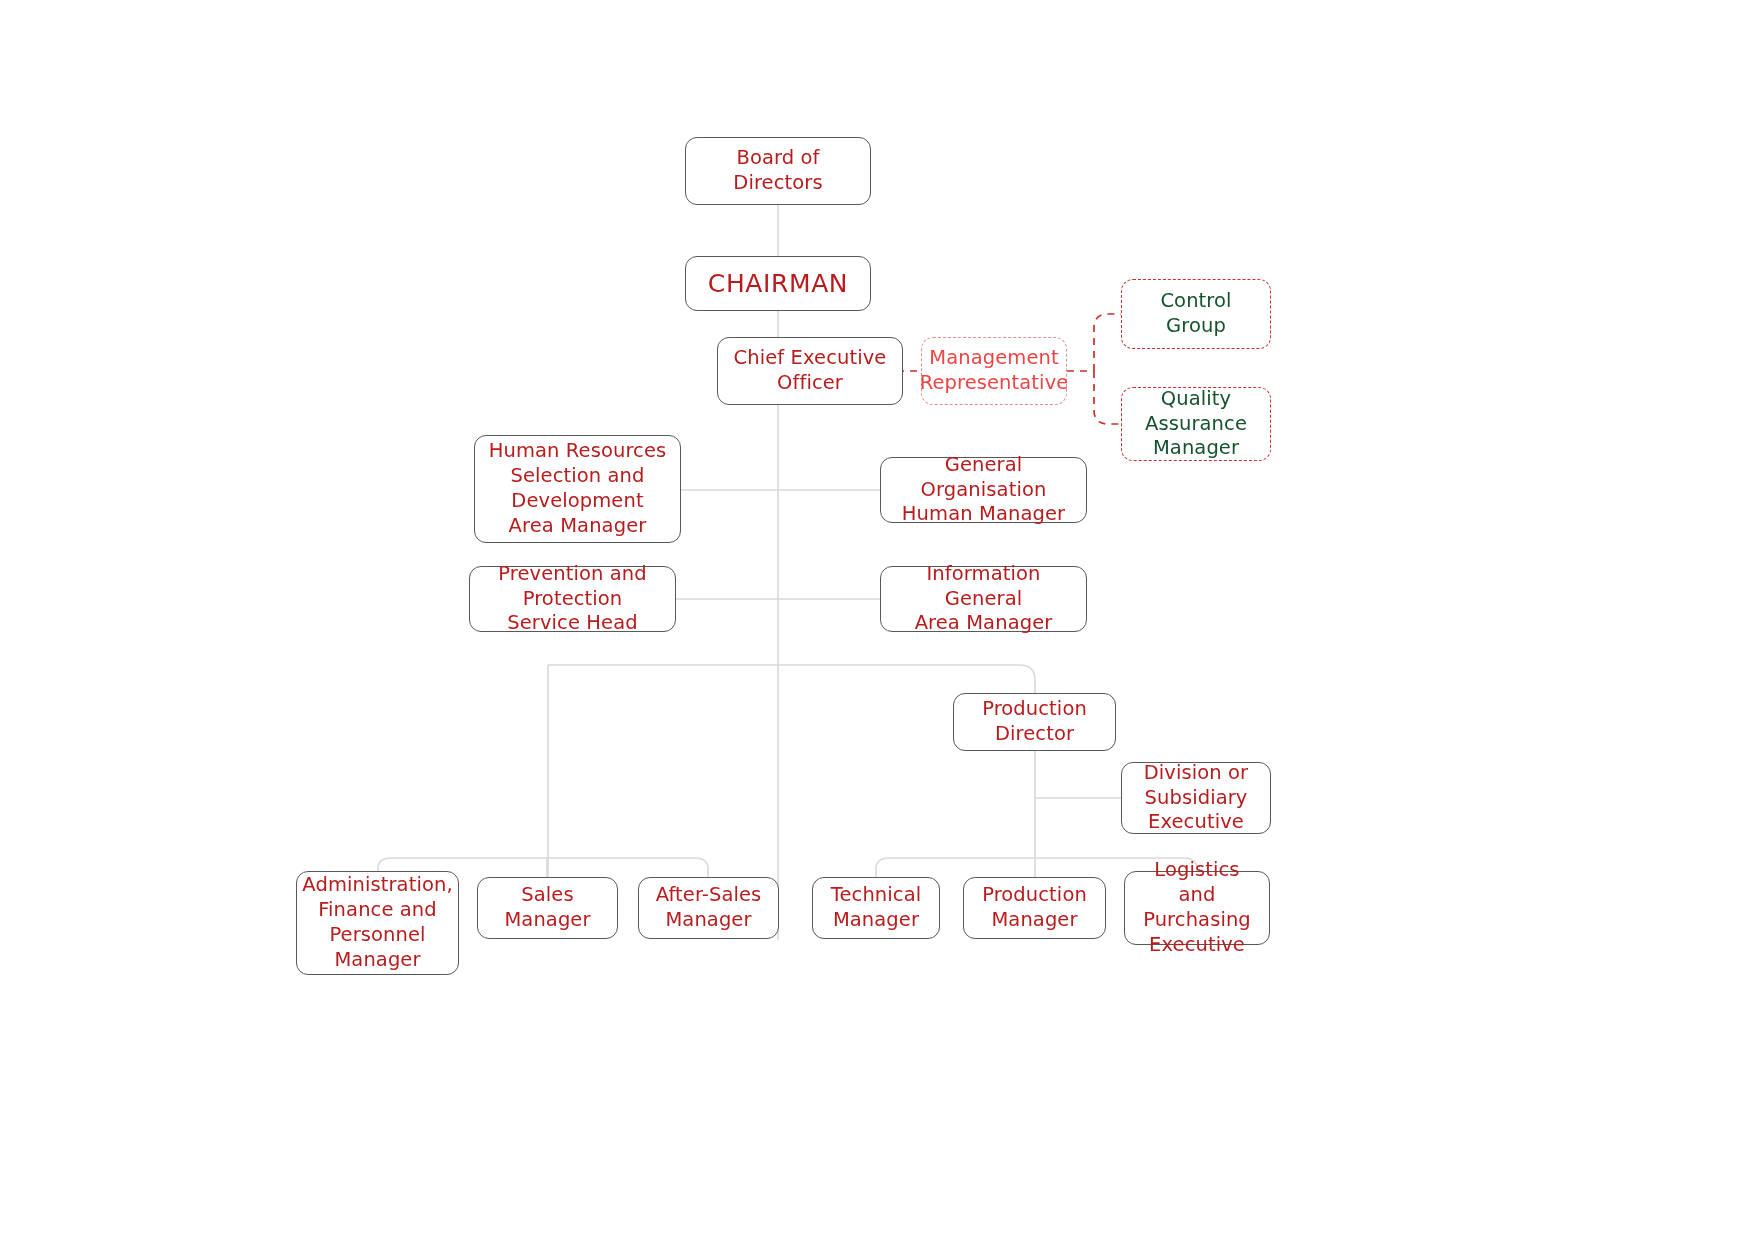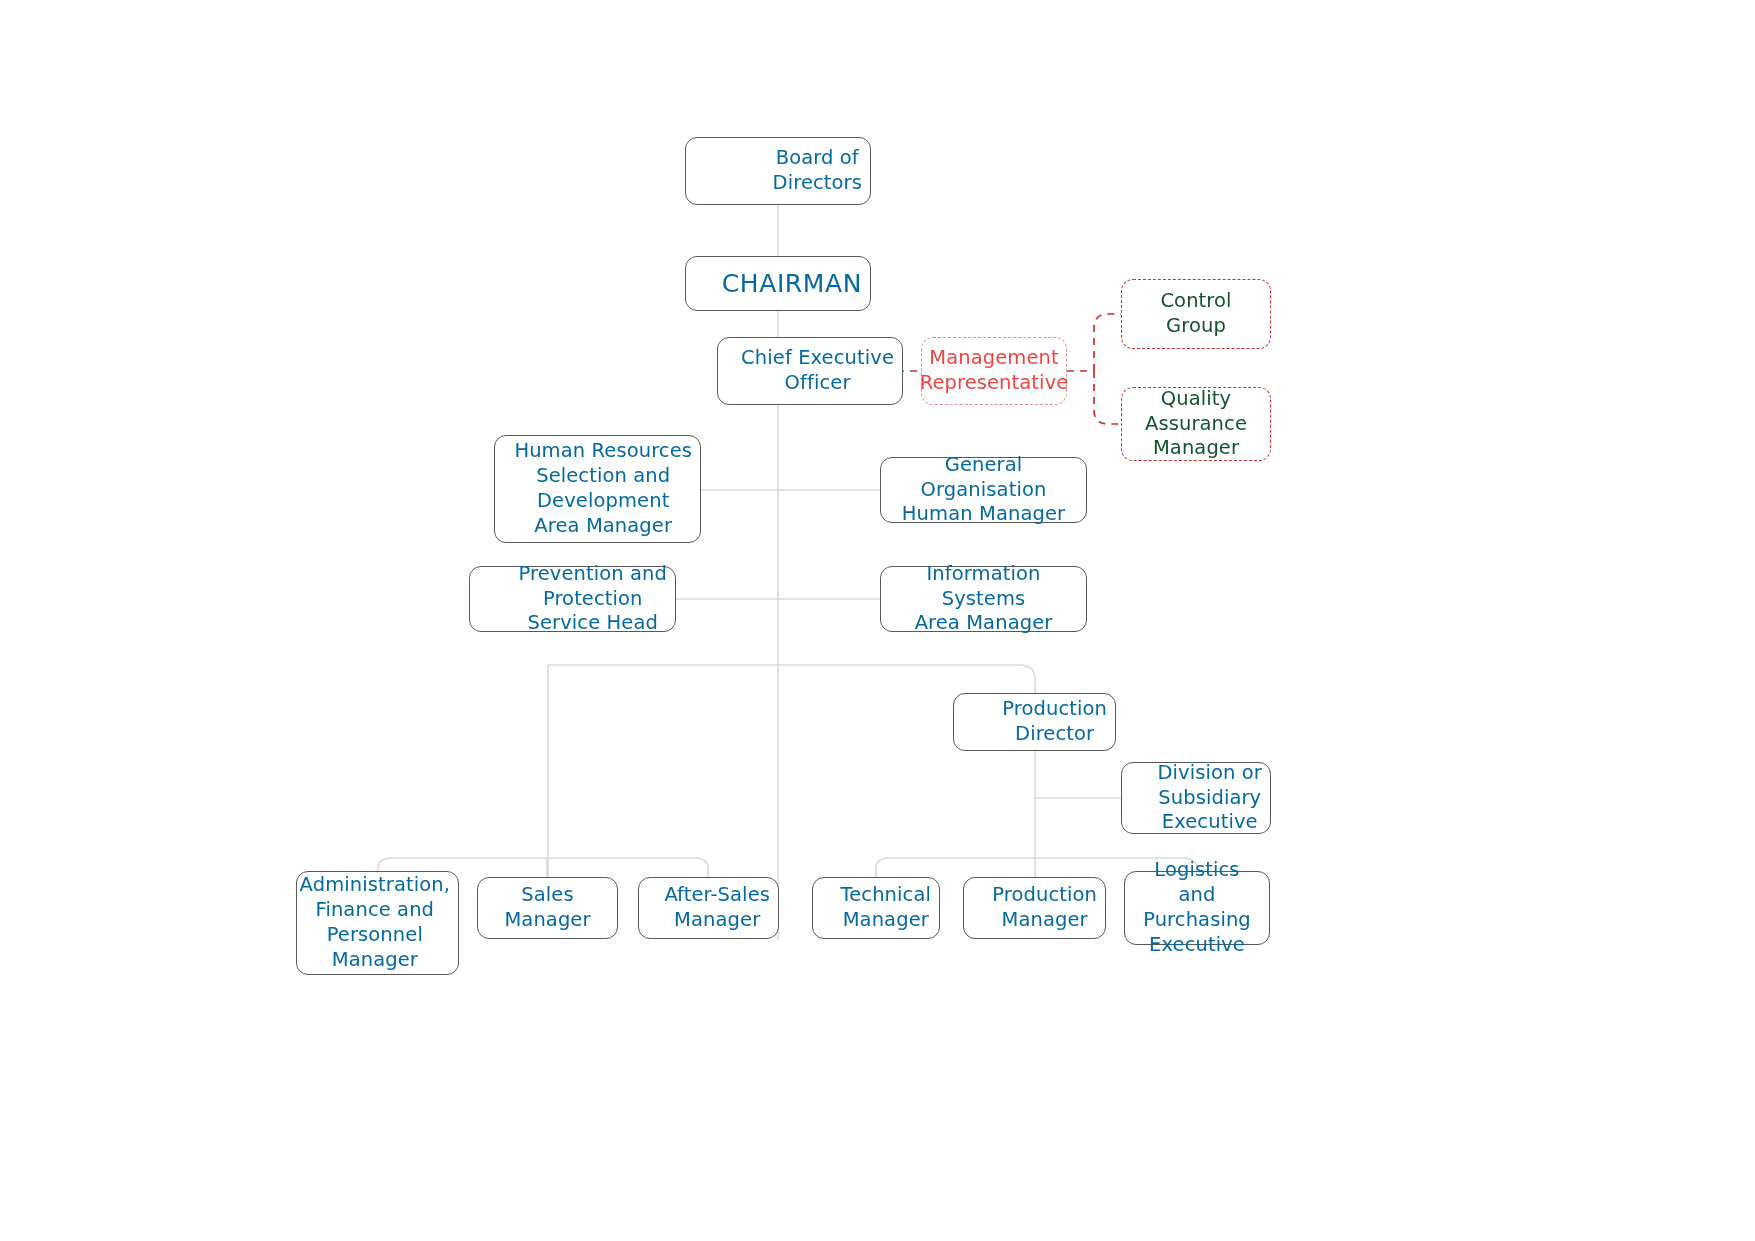--- a/index.html
+++ b/index.html
@@ -33,22 +33,21 @@
     display: flex;
     align-items: center;
     justify-content: center;
     text-align: center;
     border-radius: 12px;
     background: #ffffff;
     z-index: 5;
   }
   .node-solid {
     border: 1.6px solid #58585a;
-    color: #0369a1;
-    justify-content: flex-end;
+    color: #b91c1c;
   }
   .node-dashed {
     border: 1.8px dashed #e08e8e;
     color: #ef4444;
   }
   .node-dashed-strong {
     border: 1.8px dashed #c8312c;
     color: #14532d;
   }
   .node-label {
@@ -132,37 +131,37 @@
       </div>
       <div class="node node-dashed-strong" style="left: 1121px; top: 279px; width: 150px; height: 70px;">
         <span class="node-label">Control
 Group</span>
       </div>
       <div class="node node-dashed-strong" style="left: 1121px; top: 387px; width: 150px; height: 74px; text-align: center;">
         <span class="node-label">Quality
 Assurance
 Manager</span>
       </div>
-      <div class="node node-solid" style="left: 494px; top: 435px; width: 207px; height: 108px;">
+      <div class="node node-solid" style="left: 474px; top: 435px; width: 207px; height: 108px;">
         <span class="node-label">Human Resources
 Selection and
 Development
 Area Manager</span>
       </div>
       <div class="node node-solid" style="left: 880px; top: 457px; width: 207px; height: 66px;">
         <span class="node-label">General Organisation
 Human Manager</span>
       </div>
       <div class="node node-solid" style="left: 469px; top: 566px; width: 207px; height: 66px;">
         <span class="node-label">Prevention and
 Protection
 Service Head</span>
       </div>
       <div class="node node-solid" style="left: 880px; top: 566px; width: 207px; height: 66px;">
-        <span class="node-label">Information Systems
+        <span class="node-label">Information General
 Area Manager</span>
       </div>
       <div class="node node-solid" style="left: 953px; top: 693px; width: 163px; height: 58px;">
         <span class="node-label">Production
 Director</span>
       </div>
       <div class="node node-solid" style="left: 1121px; top: 762px; width: 150px; height: 72px;">
         <span class="node-label">Division or
 Subsidiary
 Executive</span>

